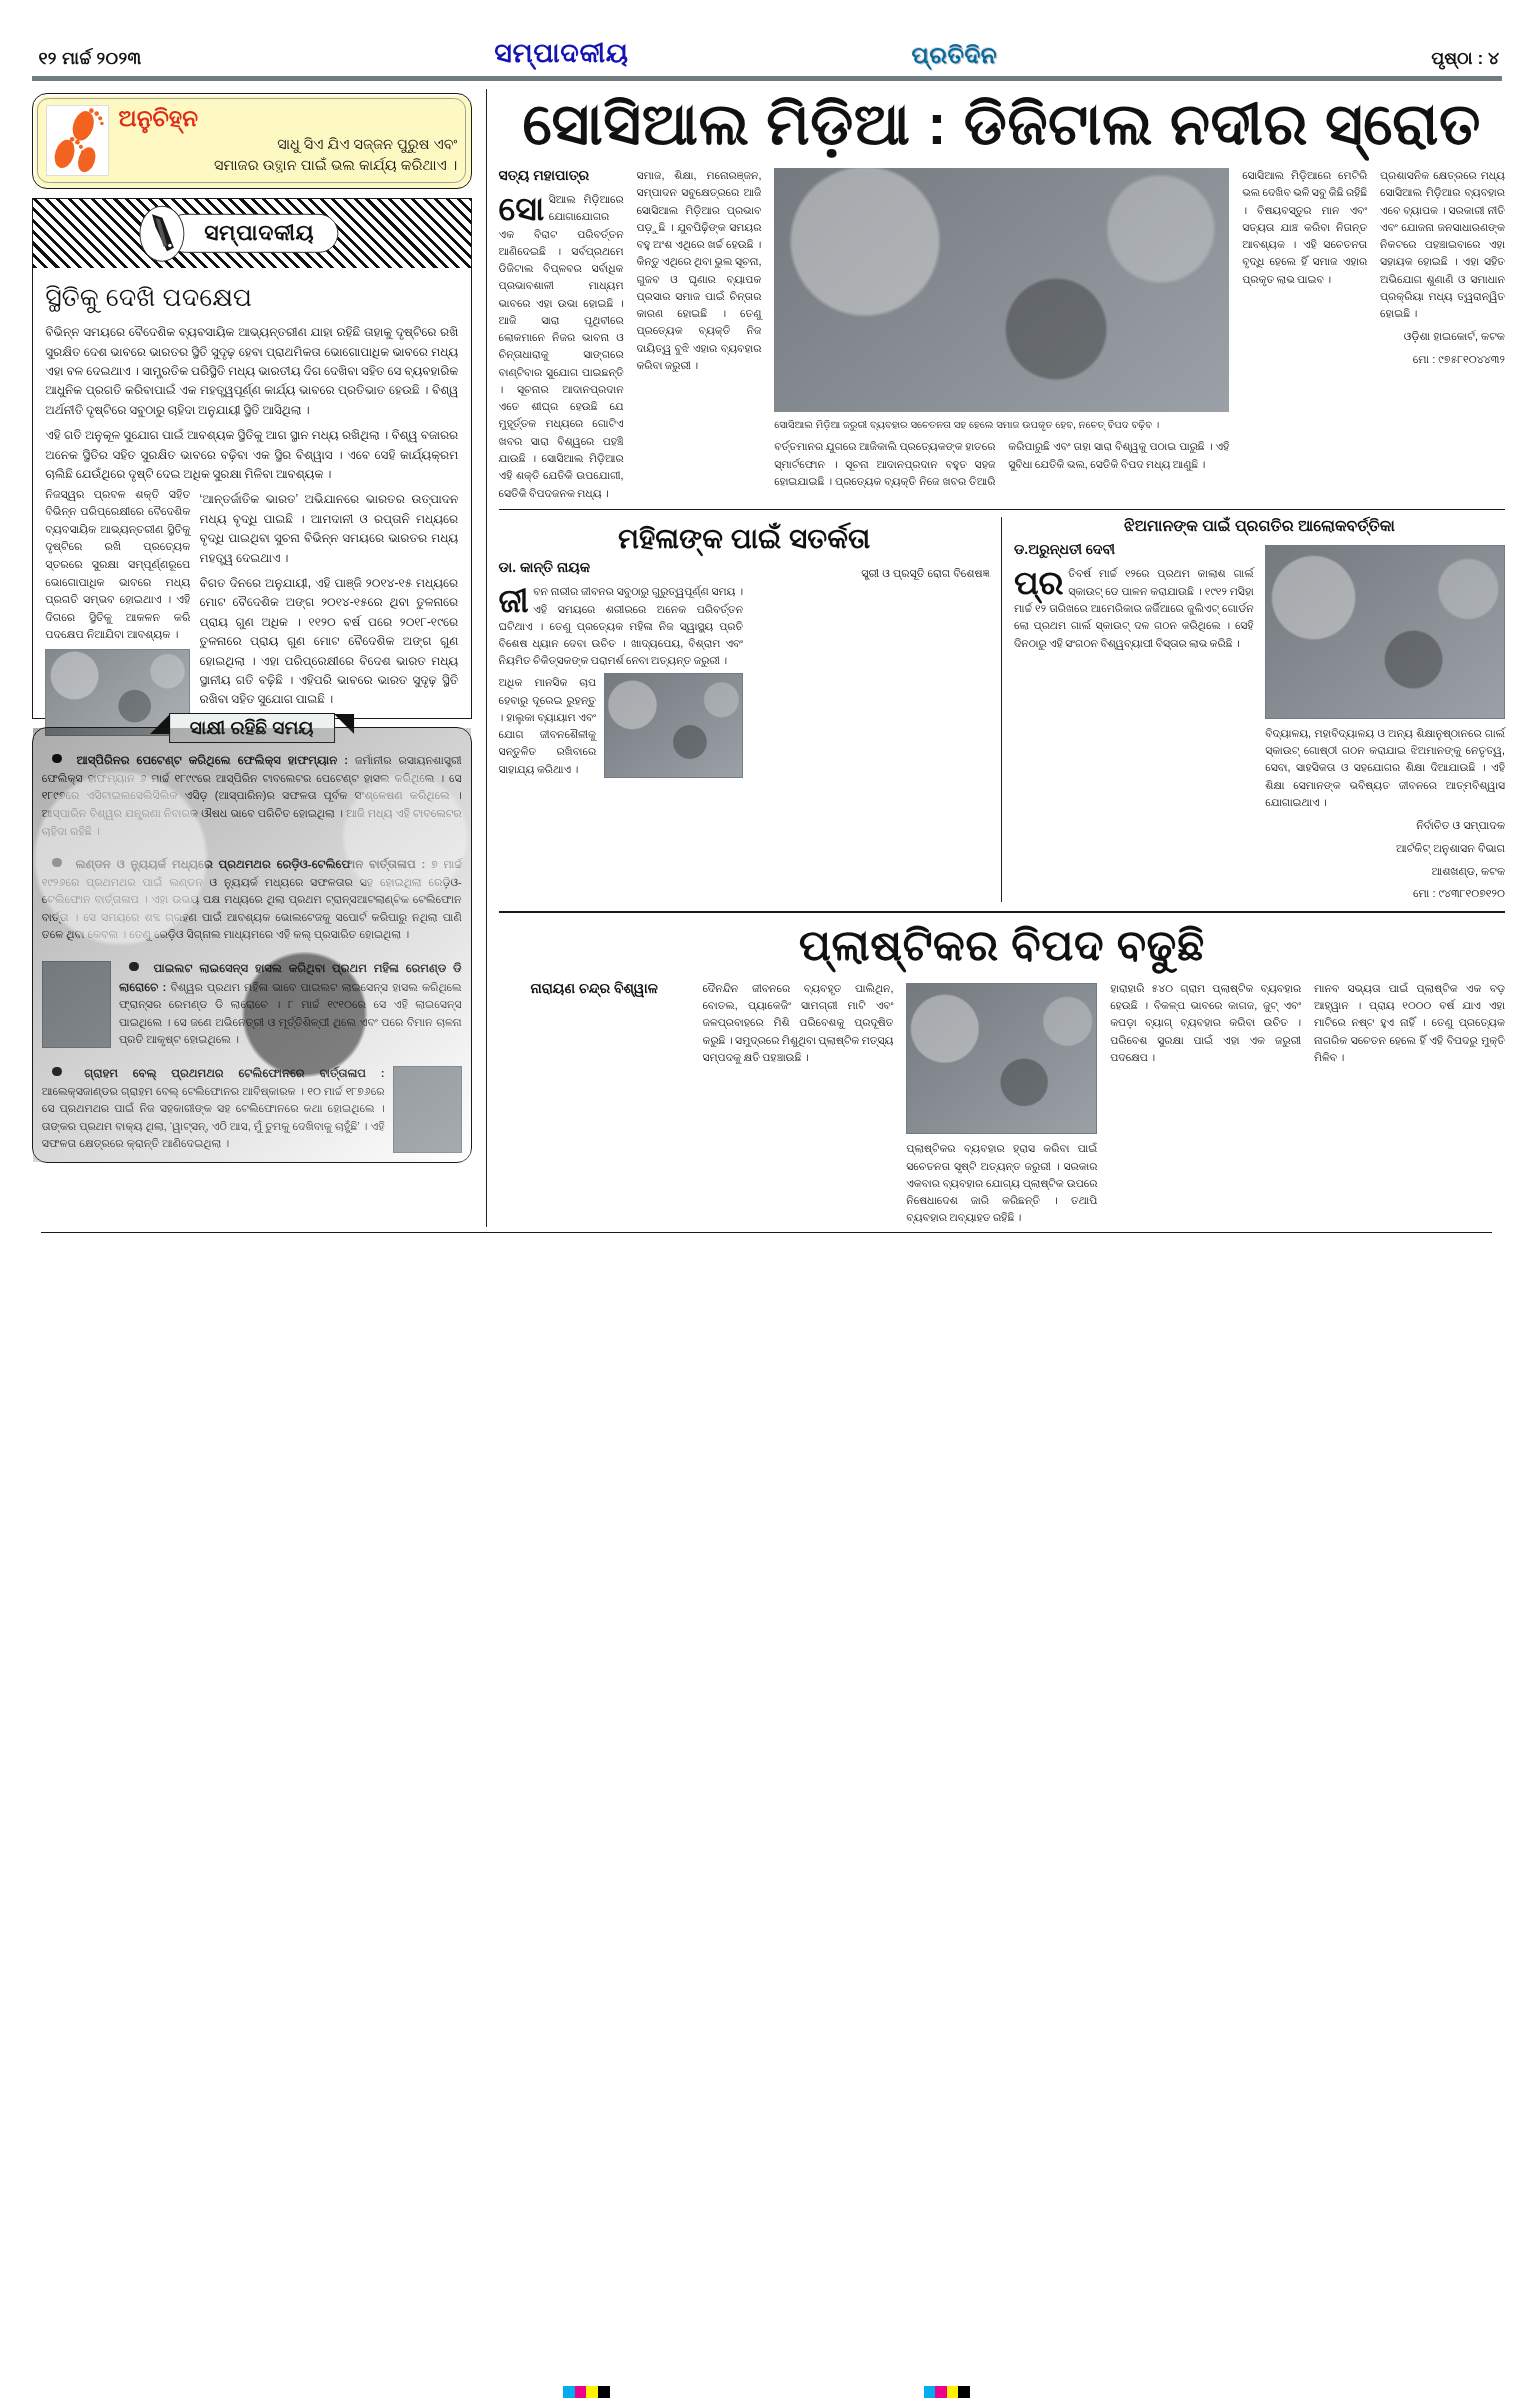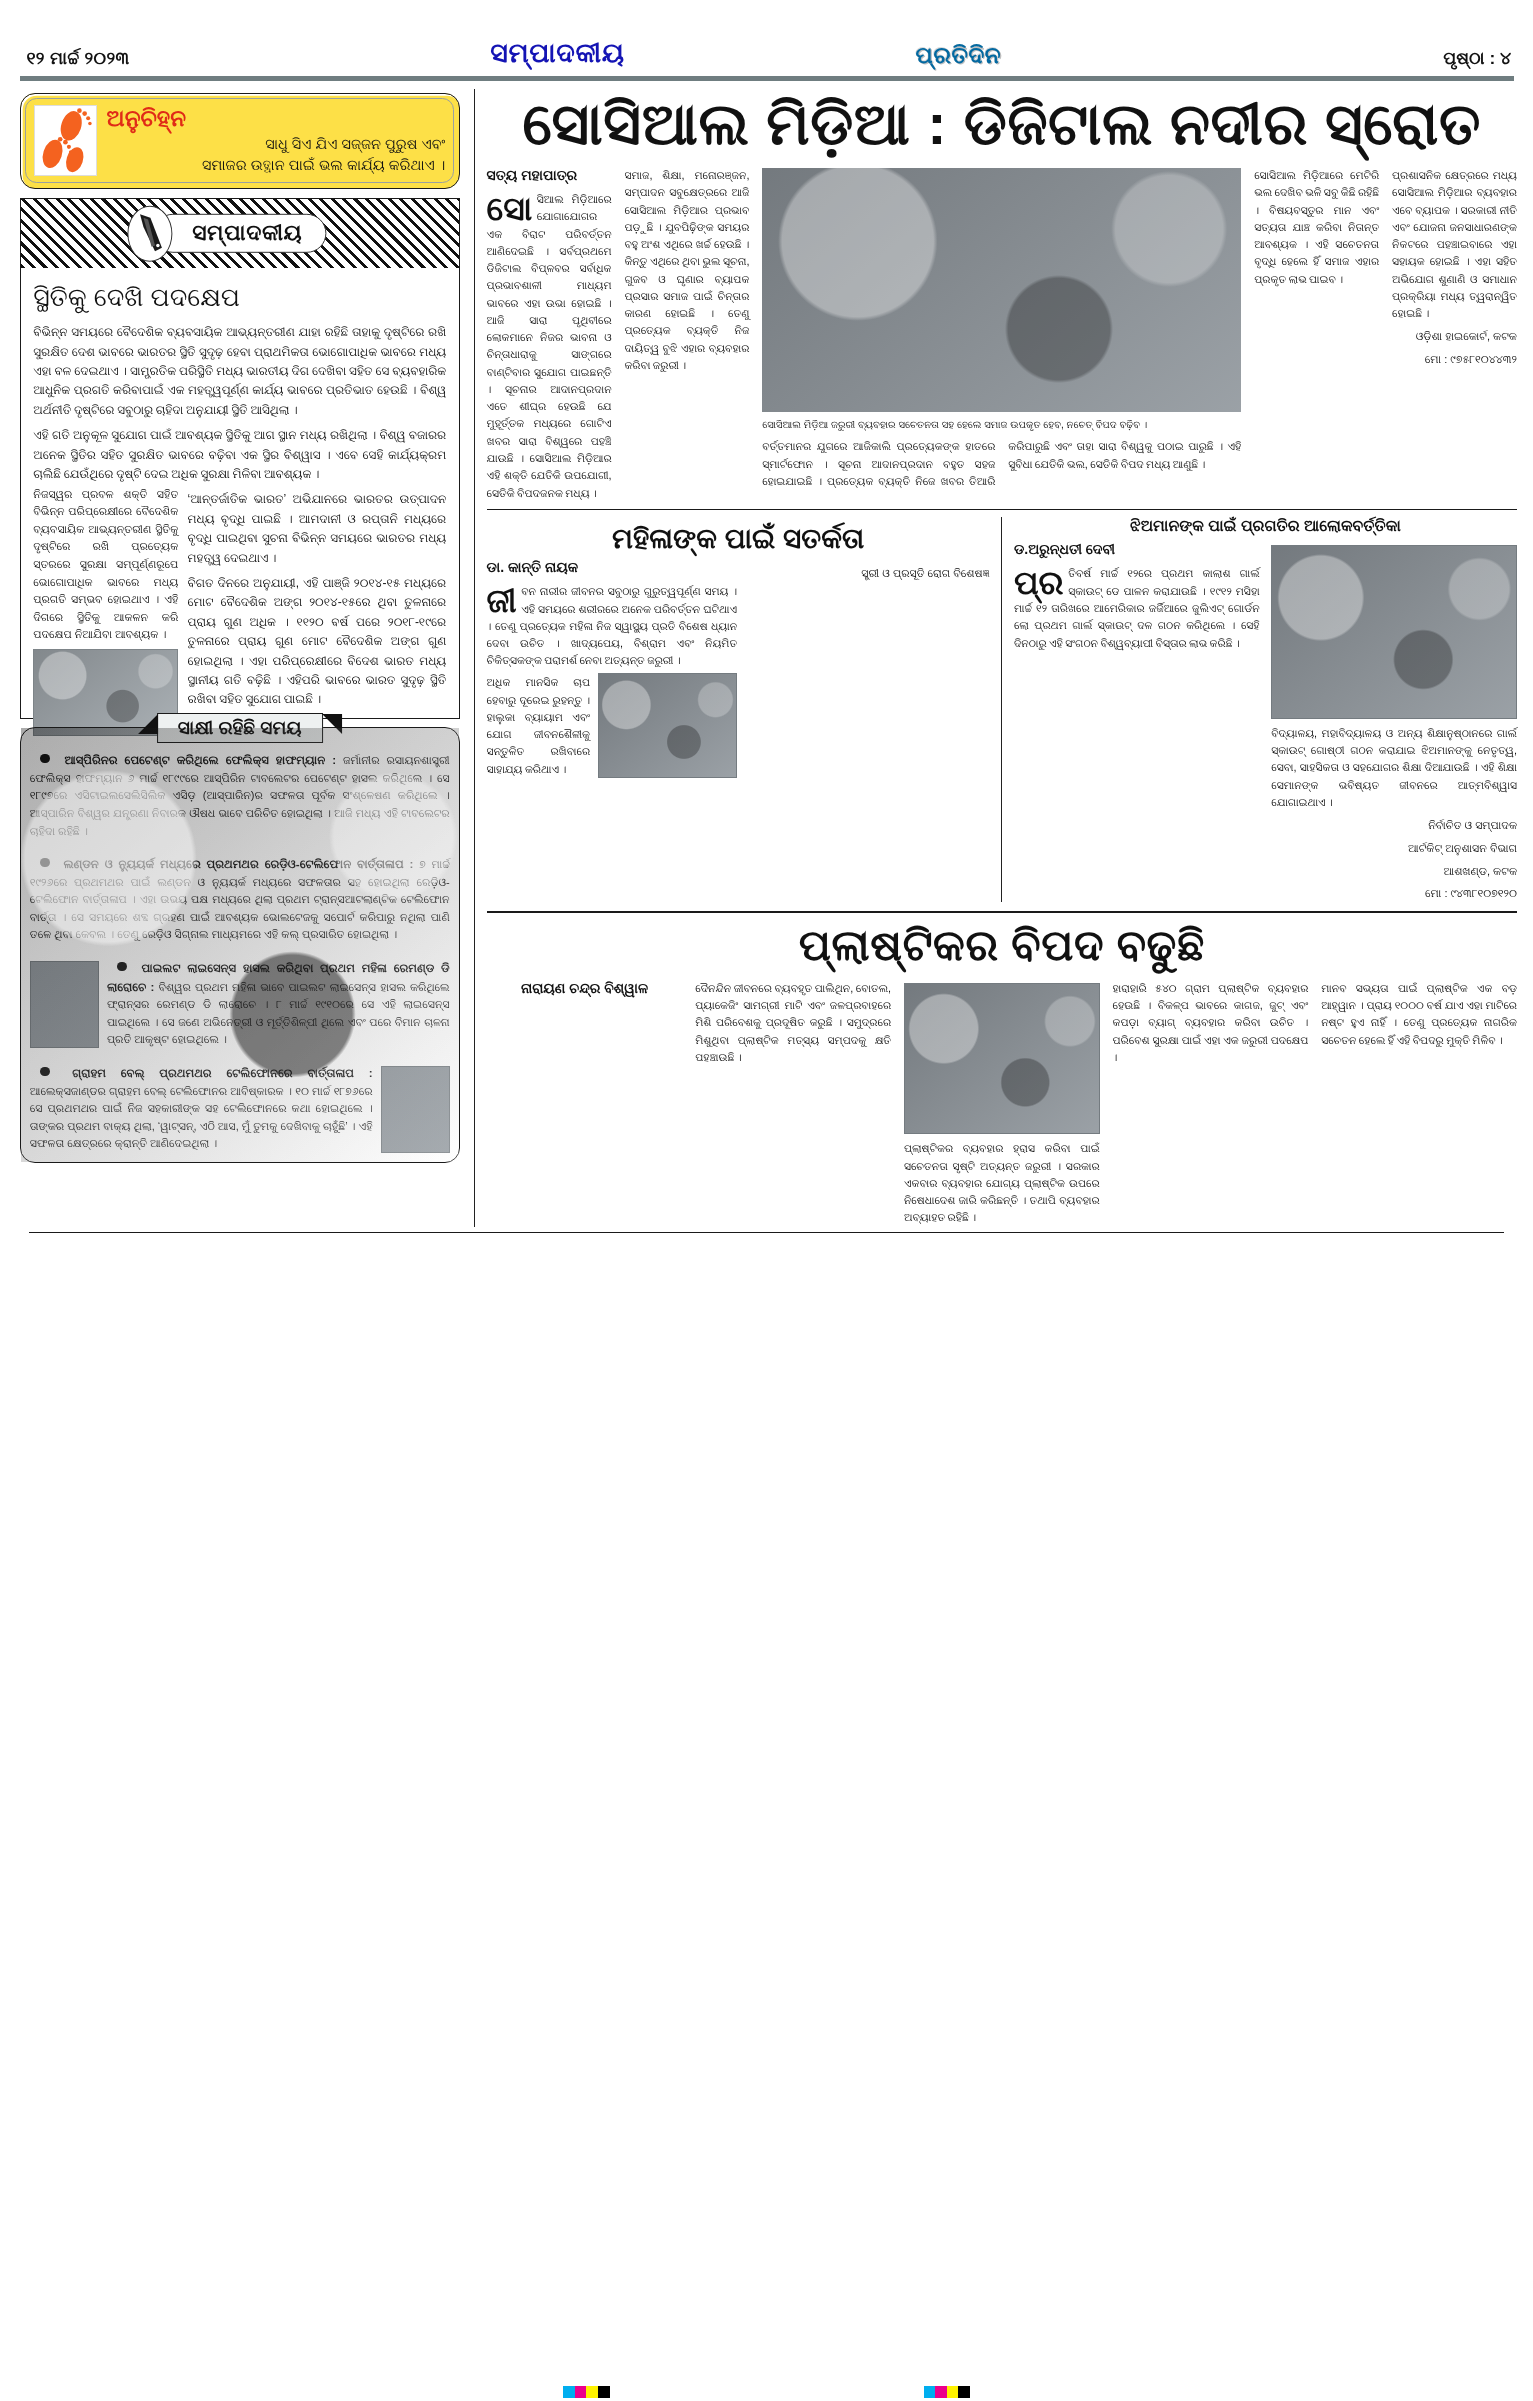--- a/index.html
+++ b/index.html
@@ -4,38 +4,38 @@
 <style>
   * { box-sizing: border-box; }
   html, body { margin:0; padding:0; background:#ffffff; }
   body {
     width:1533px; height:2401px;
     font-family: "Liberation Sans", "DejaVu Sans", sans-serif;
     color:#111;
     position:relative;
     overflow:hidden;
   }
-  .page { width:1533px; height:2401px; position:relative; padding:0 16px; }
+  .page { width:1533px; height:2401px; position:relative; padding:0 28px; }
 
   
   .masthead { display:flex; align-items:flex-end; justify-content:space-between; height:69px; padding:23px 5.8px 0 10.5px; }
   .mast-date { font-size:17.4px; font-weight:700; letter-spacing:0.3px; }
   .mast-title { font-size:27px; font-weight:700; color:#1414b4; letter-spacing:0.6px; margin-left:-81px; }
   .mast-brand { font-size:23px; font-weight:700; color:#0369a1; text-shadow:1.2px 1.2px 0 #bfbfbf, -0.6px -0.6px 0 #d8d8d8; letter-spacing:0.6px; margin-left:-151px; }
   .mast-page { font-size:17.4px; font-weight:700; }
   .mast-rule { height:5.2px; background:#6f7d80; margin:7px 3.5px 0 3.5px; }
 
   
   .grid { display:flex; gap:0px; margin-top:8.1px; }
   .col-left { width:459px; flex:0 0 459px; padding-right:10.5px; border-right:1.2px solid #222; }
   .col-right { flex:1 1 auto; padding-left:11.6px; }
 
   
   .anuchihna {
-    border:1.7px solid #1a1a1a; border-radius:15px; background:#fde047;
+    border:1.7px solid #1a1a1a; border-radius:15px; background:#fef9c3;
     margin:3.5px 3.5px 9.3px 3.5px; padding:4.6px; position:relative;
     box-shadow: 1.7px 1.7px 0 #ffffff inset;
   }
   .anu-inner { border:1.2px solid #9aa0a0; border-radius:11.6px; padding:5.8px 8.1px; display:flex; gap:9.3px; align-items:flex-start; }
   .anu-foot { width:63px; height:71px; background:#fff; border:0.6px solid #ddd; flex:0 0 63px; position:relative; }
   .anu-texts { flex:1; }
   .anu-title { color:#e02b17; font-size:23px; font-weight:700; line-height:1.05; margin:1.2px 0 3.5px 0; }
   .anu-quote { font-size:14.5px; line-height:1.45; text-align:right; }
 
   

